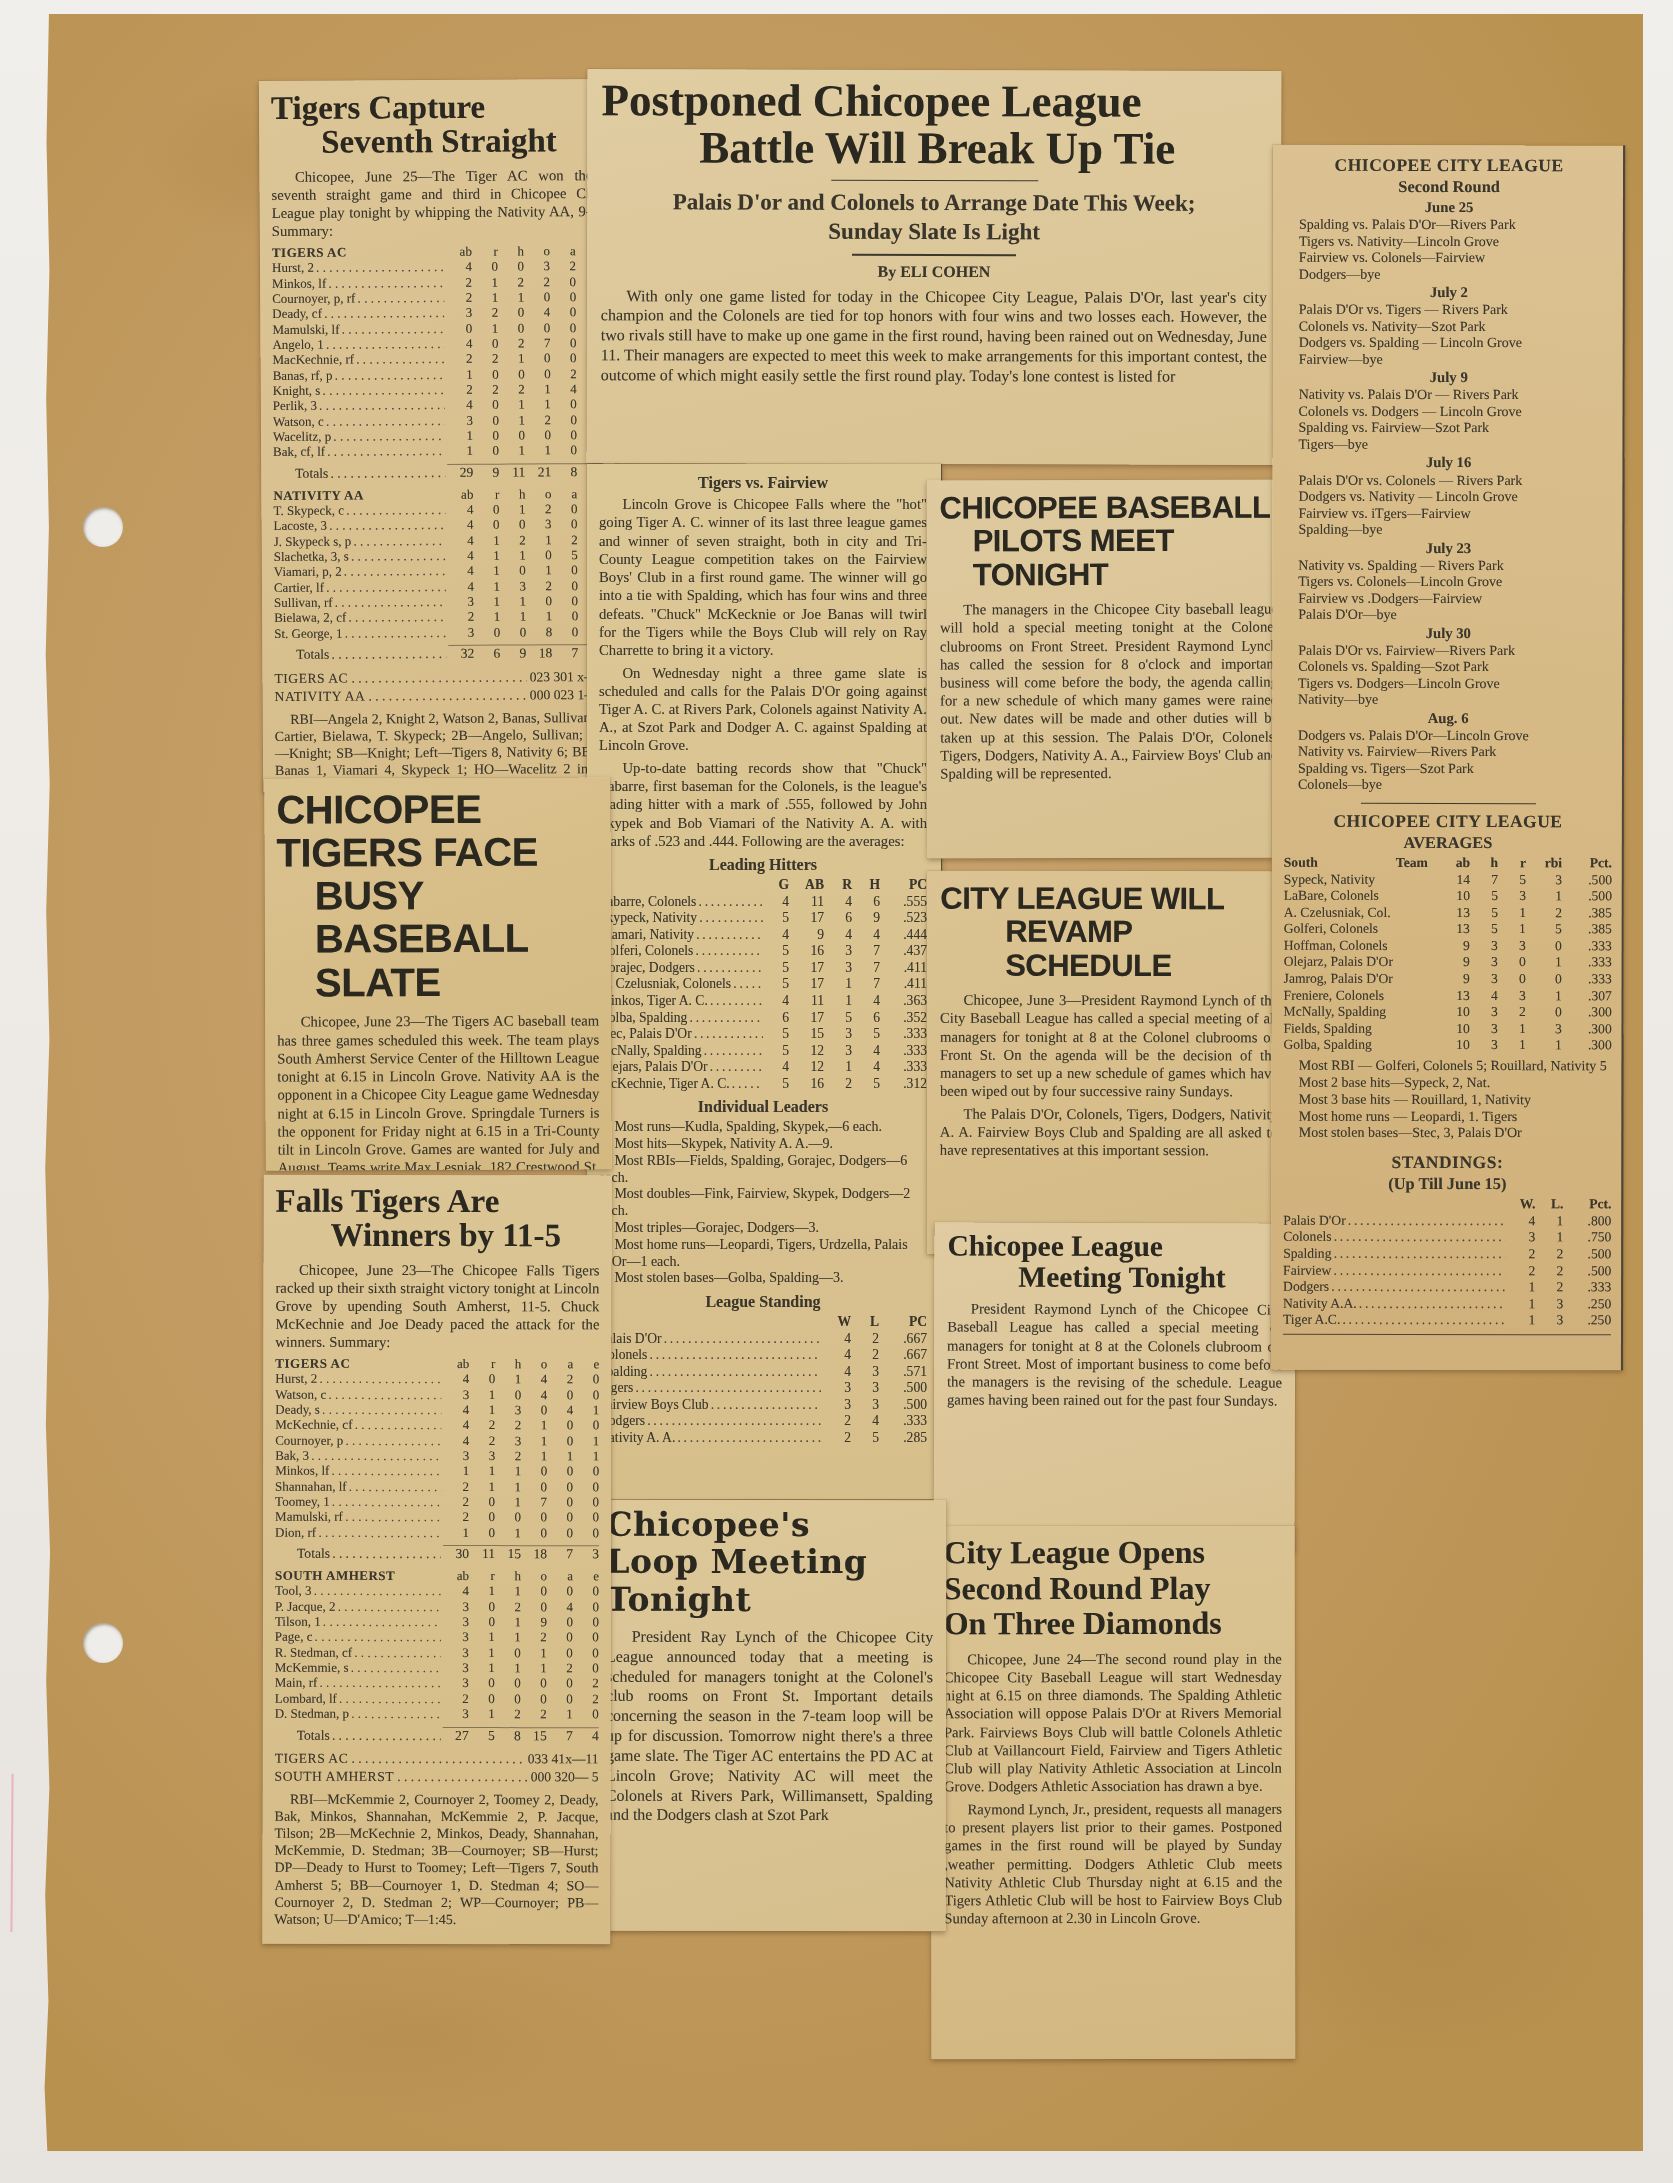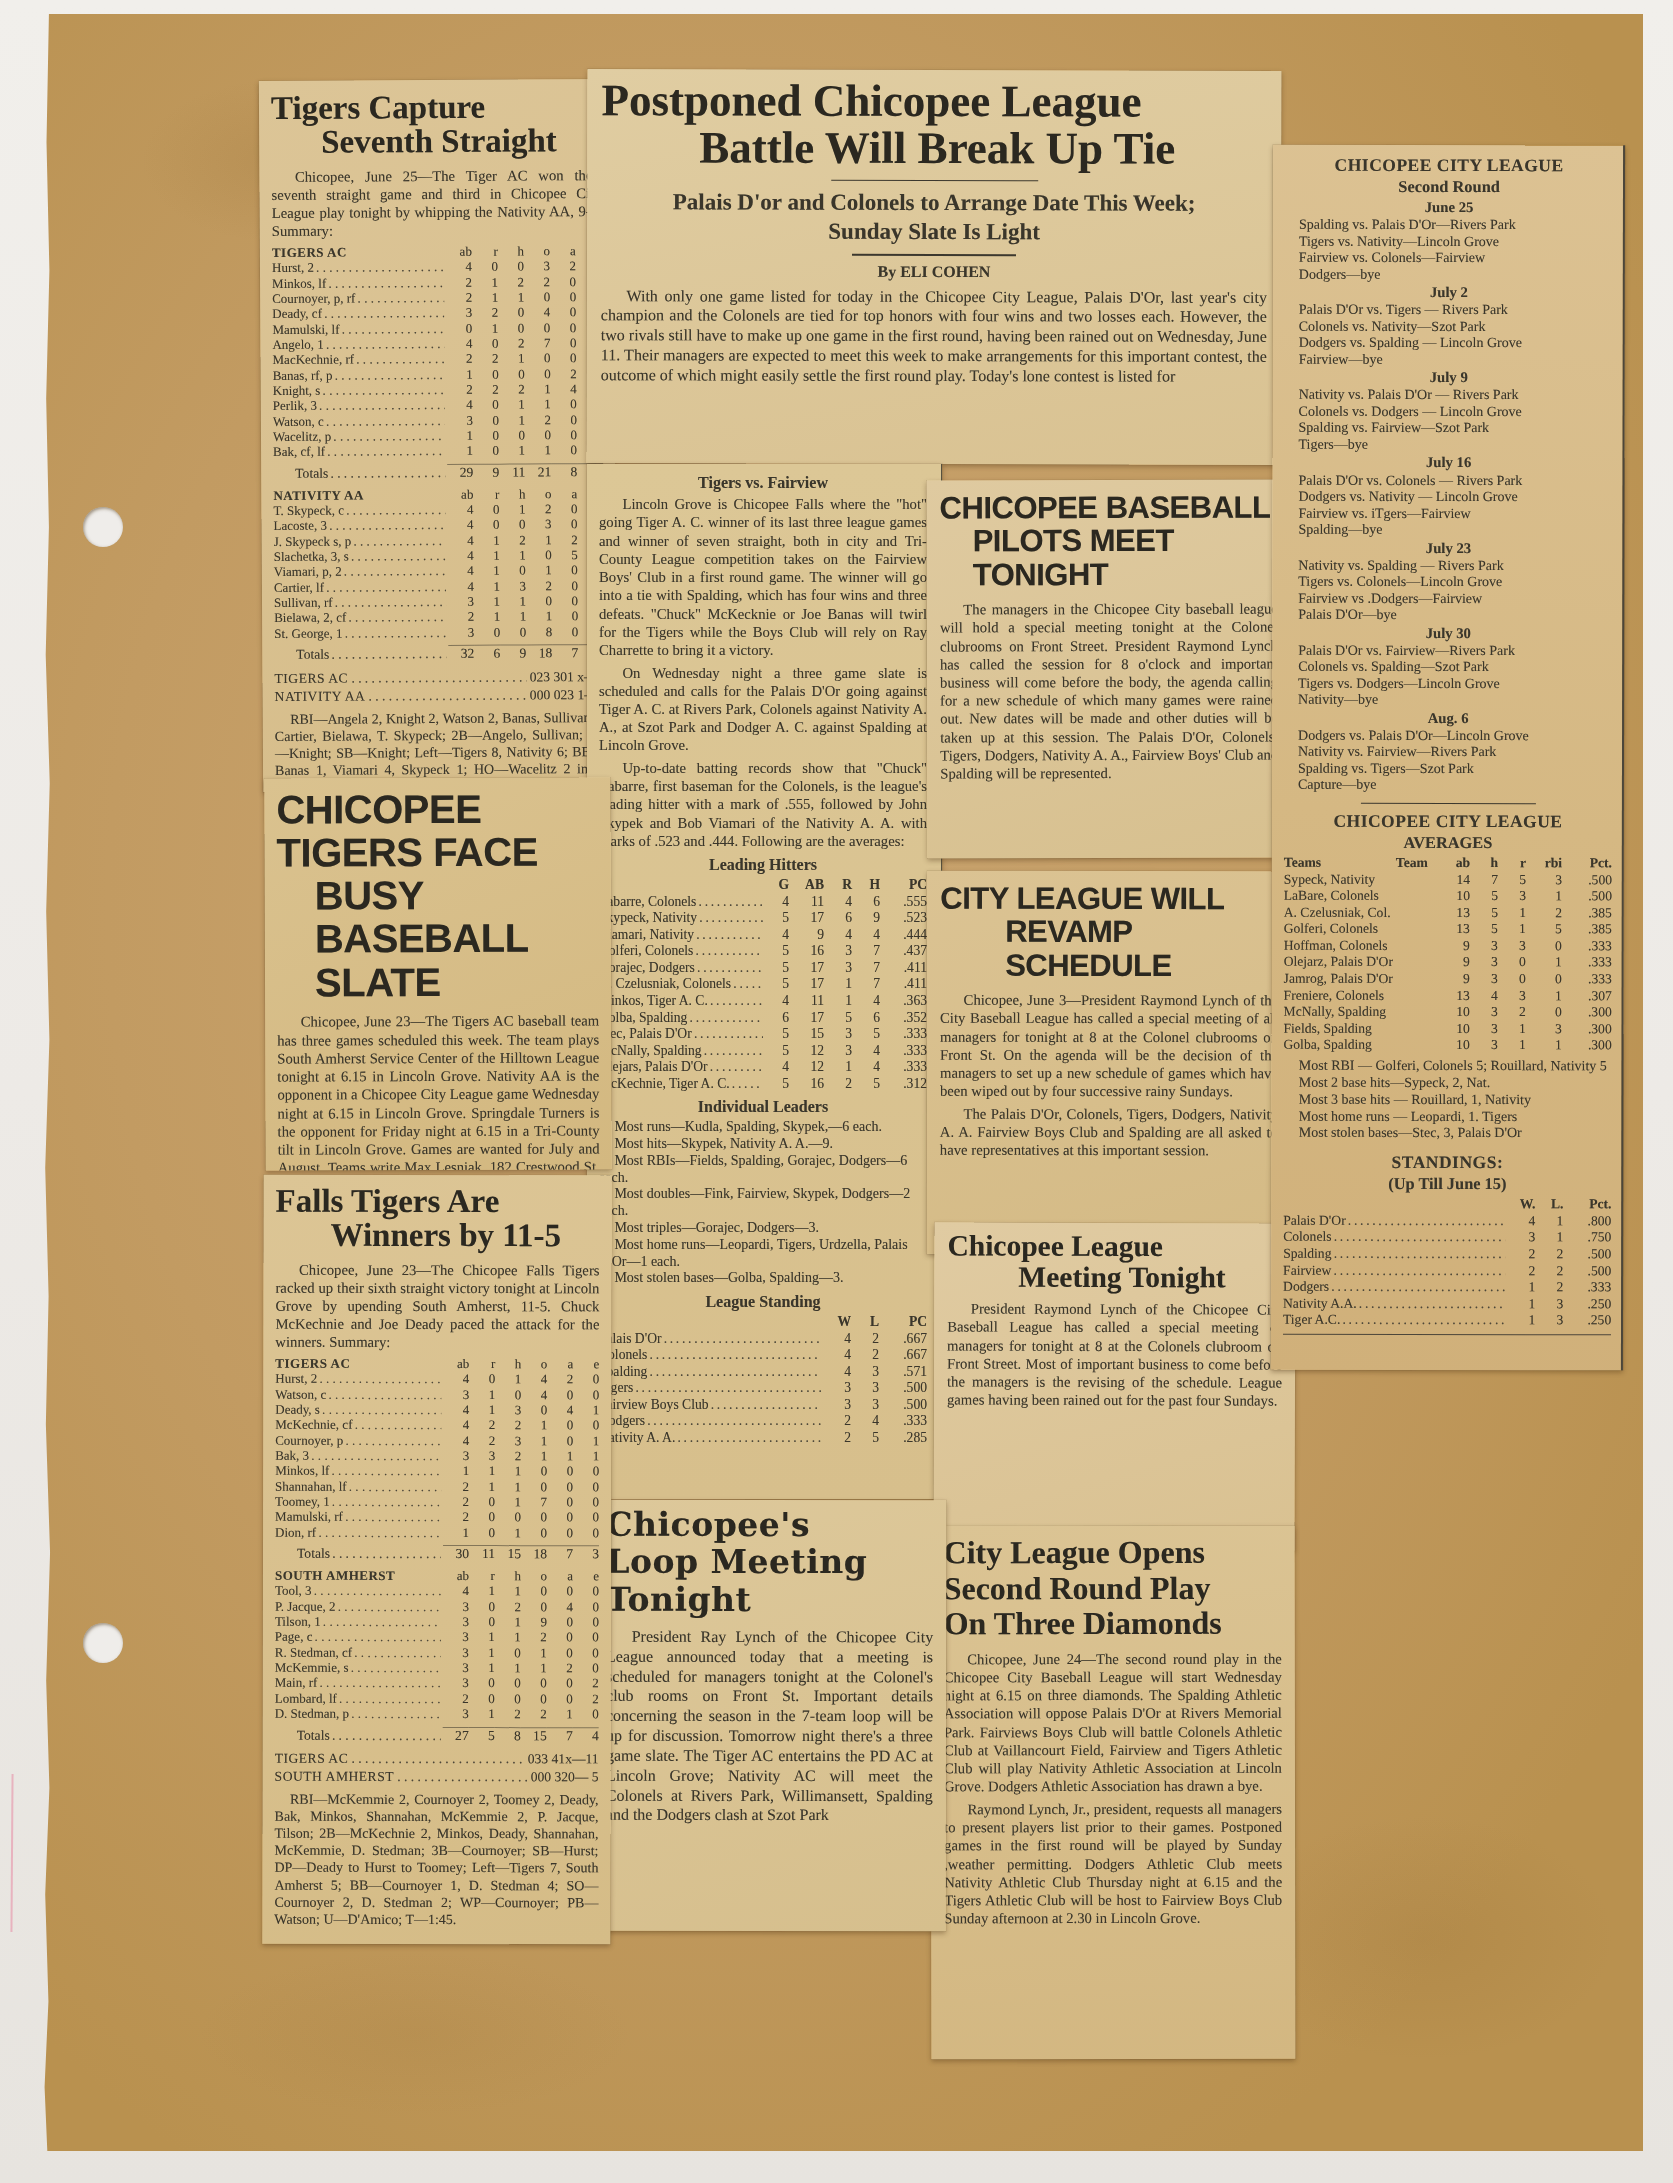--- a/index.html
+++ b/index.html
@@ -994,28 +994,28 @@
         <div class="sch-game">Palais D'Or—bye</div>
         <div class="sch-date">July 30</div>
         <div class="sch-game">Palais D'Or vs. Fairview—Rivers Park</div>
         <div class="sch-game">Colonels vs. Spalding—Szot Park</div>
         <div class="sch-game">Tigers vs. Dodgers—Lincoln Grove</div>
         <div class="sch-game">Nativity—bye</div>
         <div class="sch-date">Aug. 6</div>
         <div class="sch-game">Dodgers vs. Palais D'Or—Lincoln Grove</div>
         <div class="sch-game">Nativity vs. Fairview—Rivers Park</div>
         <div class="sch-game">Spalding vs. Tigers—Szot Park</div>
-        <div class="sch-game">Capture—bye</div>
+        <div class="sch-game">Colonels—bye</div>
       </div>
     <div class="hr-center"></div>
     <div class="col-title">CHICOPEE CITY LEAGUE</div>
     <div class="col-sub">AVERAGES</div>
     <div class="tbl av">
         <div class="t-row t-head">
-          <span class="av-name-h">Teams</span>
+          <span class="av-name-h">South</span>
           <span class="av-team-h">Team</span>
           <span class="t-num wab">ab</span>
           <span class="t-num ">h</span>
           <span class="t-num ">r</span>
           <span class="t-num wrbi">rbi</span>
           <span class="t-num wpct">Pct.</span>
         </div>
         <div class="t-row">
           <span class="t-name">Sypeck, Nativity</span>
           <span class="t-num wab">14</span>

